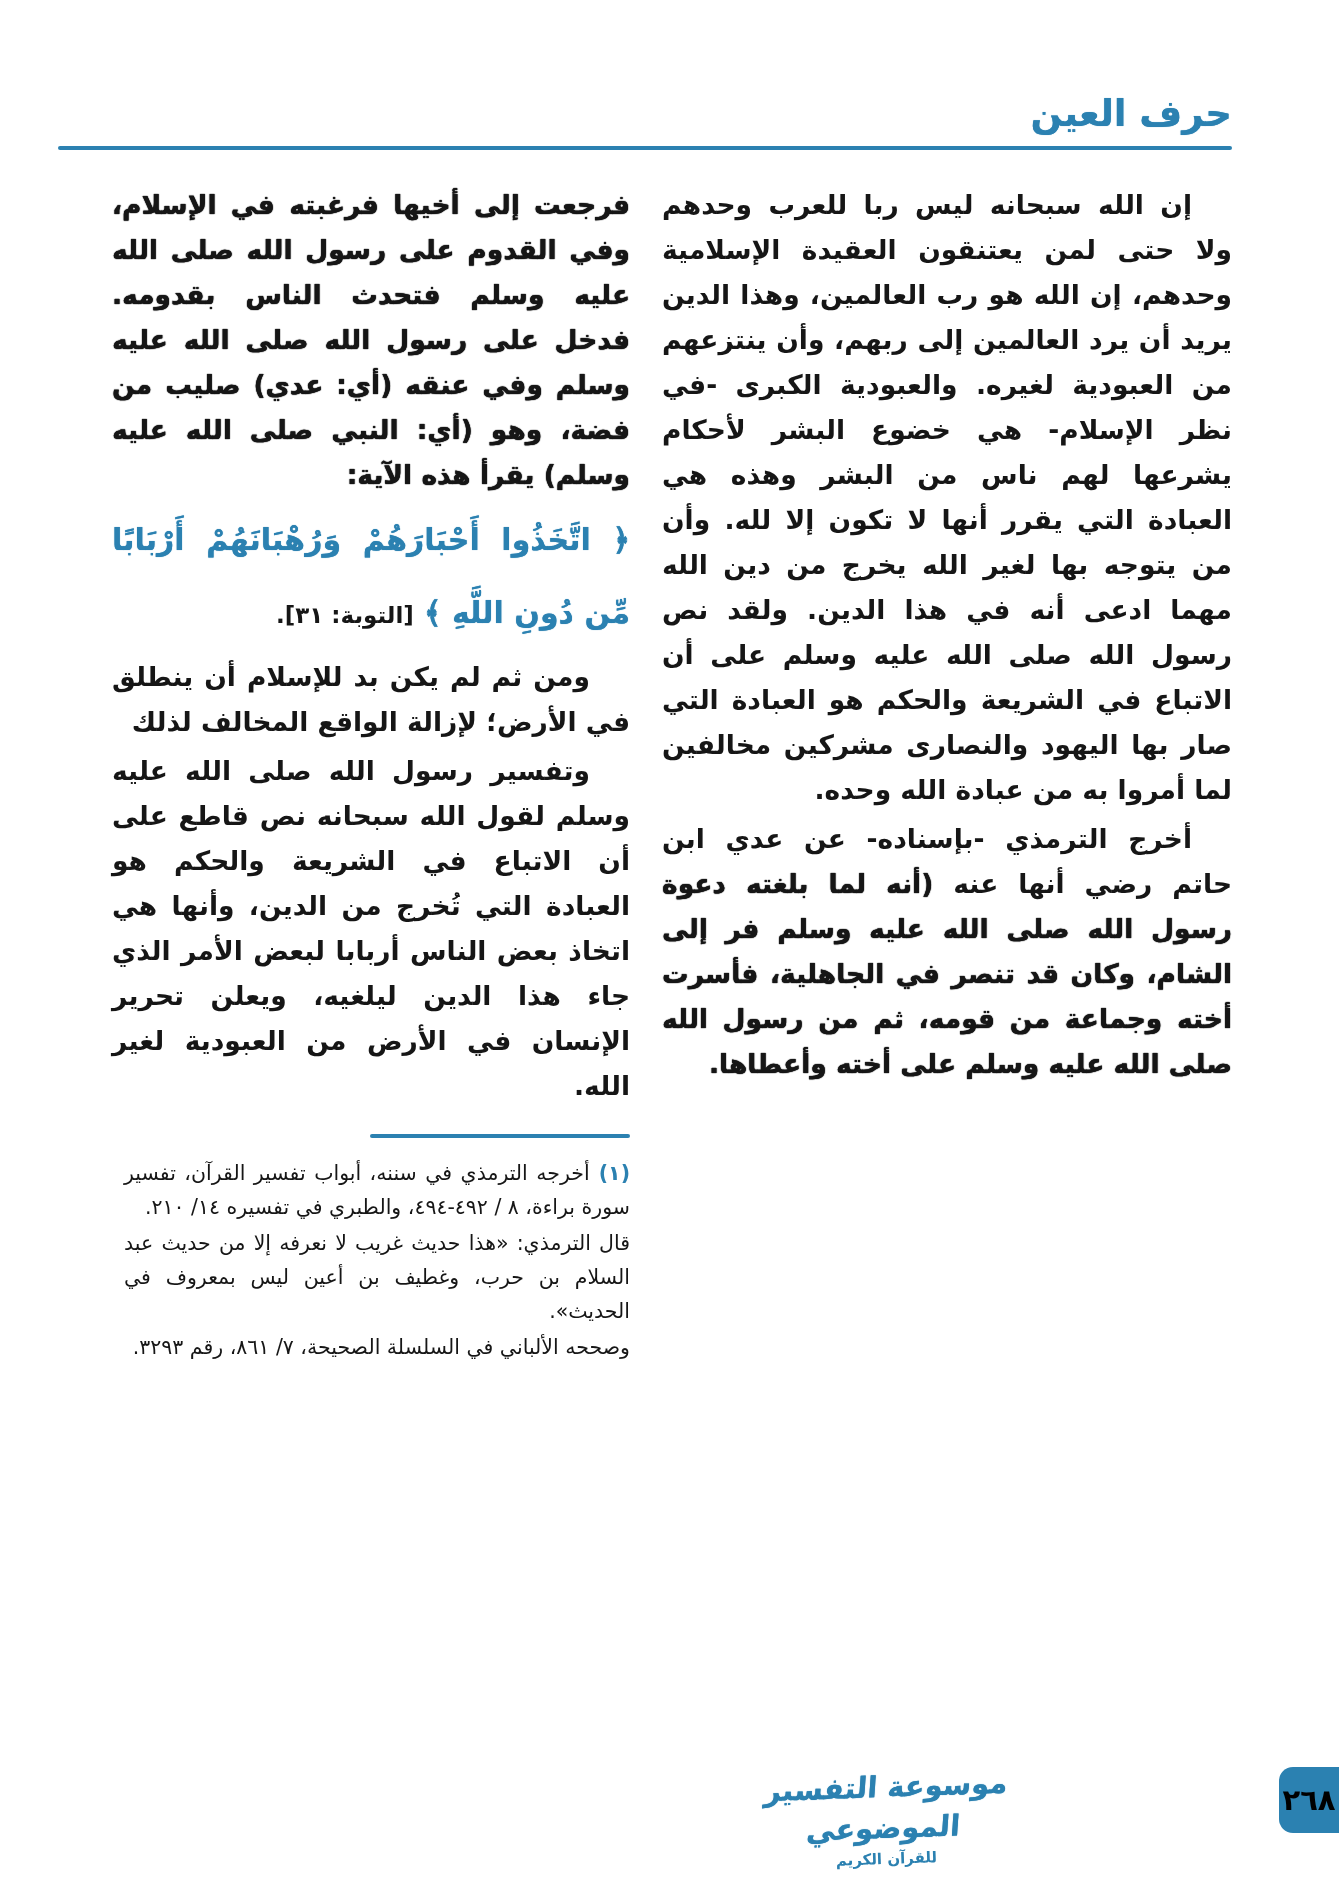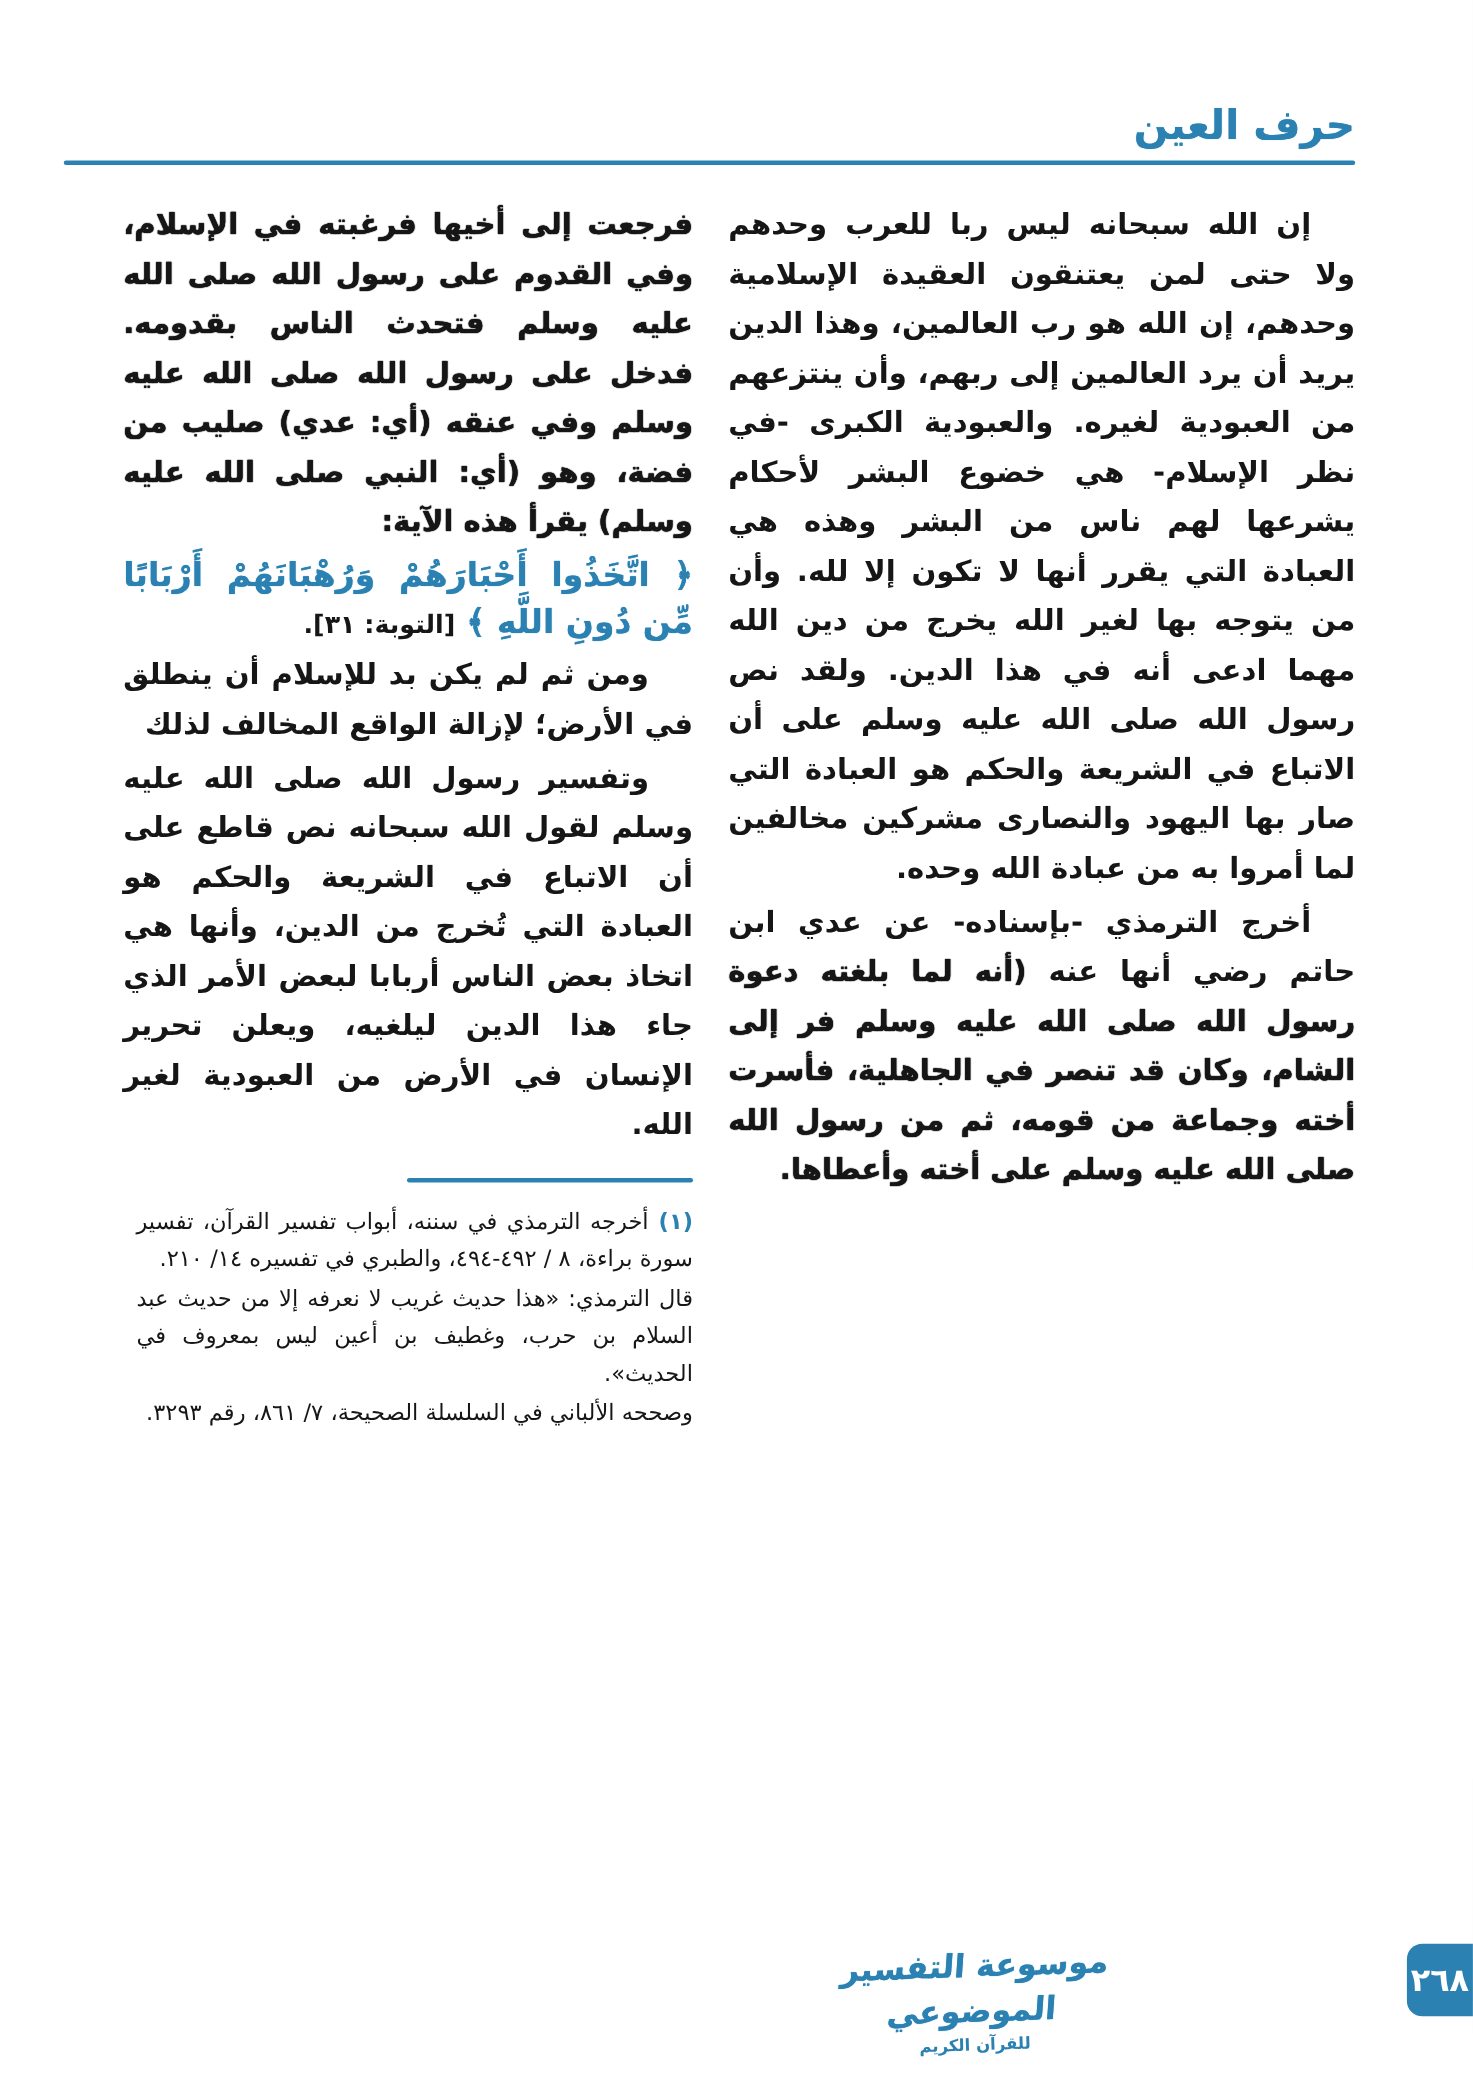--- a/index.html
+++ b/index.html
@@ -48,21 +48,21 @@
     font-weight:700;
     text-align:justify;
     text-justify:inter-word;
   }
   .para.indent{text-indent:40px;}
   .emph{text-shadow:0 0 1px currentColor, 0 0 1px currentColor;}
   
   .verse{
     margin:6px 0 2px 0;
     font-size:30px;
-    line-height:42px;
+    line-height:73px;
     font-weight:700;
     color:#2b81b1;
     text-align:justify;
   }
   .verse-text{text-shadow:0 0 0.8px #2b81b1;}
   .verse-ref{
     color:#161616;
     font-size:23px;
     font-weight:700;
     text-shadow:none;
@@ -121,21 +121,21 @@
     margin-top:2px;
   }
   .page-badge{
     position:absolute;
     right:0;
     bottom:57px;
     width:60px;
     height:66px;
     background:#2b81b1;
     border-radius:14px 0 0 14px;
-    color:#ffffff;
+    color:#000000;
     font-size:29px;
     font-weight:700;
     line-height:66px;
     text-align:center;
   }
 </style>
 </head>
 <body>
 
 <div class="page">

